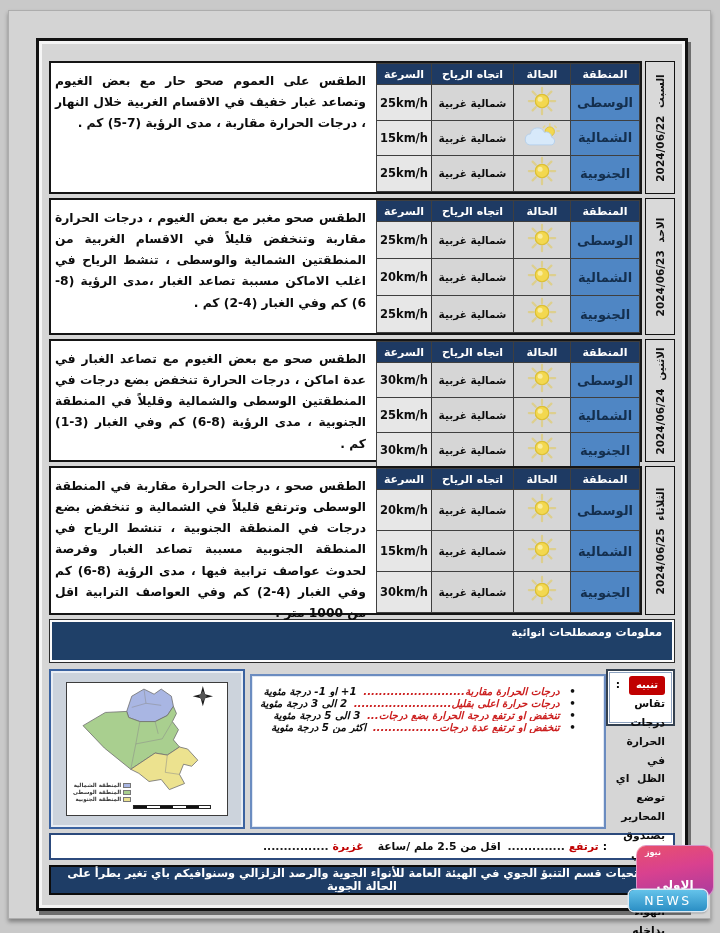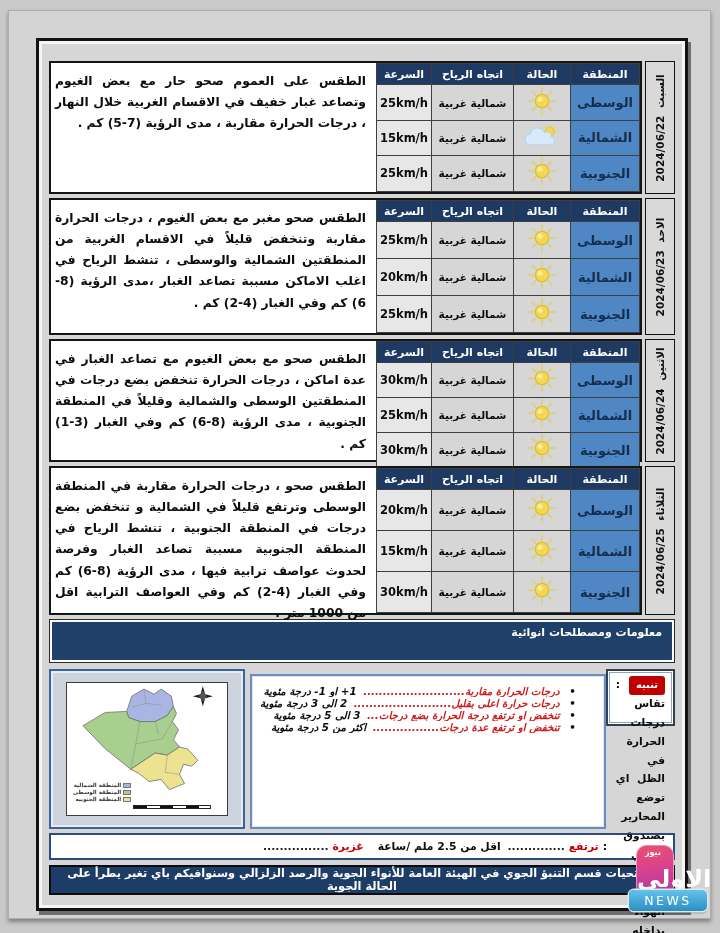--- a/index.html
+++ b/index.html
@@ -111,30 +111,30 @@
   .rainItem .val { color:#0c0c0c; margin-right:3px; }
   
   .footerBanner {
     margin-top:5px; height:30px; background:#1e3d66; border:2px solid #0c0c0c;
     color:#fff; font-size:11.3px; font-weight:bold;
     display:flex; align-items:center; justify-content:center; text-align:center;
   }
   
   .logo { position:absolute; top:845px; right:22px; width:62px; z-index:60; direction:ltr; }
   .logoCard {
-    position:relative; width:38px; height:52px; border-radius:10px;
+    position:relative; width:78px; height:52px; border-radius:10px;
     background:linear-gradient(170deg,#e8506e 0%, #d9418f 45%, #a93b9e 100%);
     border:1px solid rgba(255,255,255,.45);
   }
   .logoSmall {
     position:absolute; top:2px; left:8px; color:#fff; font-size:8px; font-weight:bold;
   }
   .logoBig {
     position:absolute; bottom:5px; left:0; right:0; text-align:center;
-    color:#fff; font-size:24px; font-weight:bold; line-height:1;
+    color:#fff; font-size:12px; font-weight:bold; line-height:1;
   }
   .newsBand {
     position:absolute; top:44px; left:-8px; width:78px; height:21px; border-radius:5px;
     background:linear-gradient(180deg,#64c3ea,#2b8ec4);
     box-shadow:0 0 0 1.5px #dde9f3, 0 2px 2px rgba(0,0,0,.4);
     color:#fff; font-size:12.5px; font-weight:normal; letter-spacing:2.5px;
     display:flex; align-items:center; justify-content:center;
   }
 </style>
 </head>

